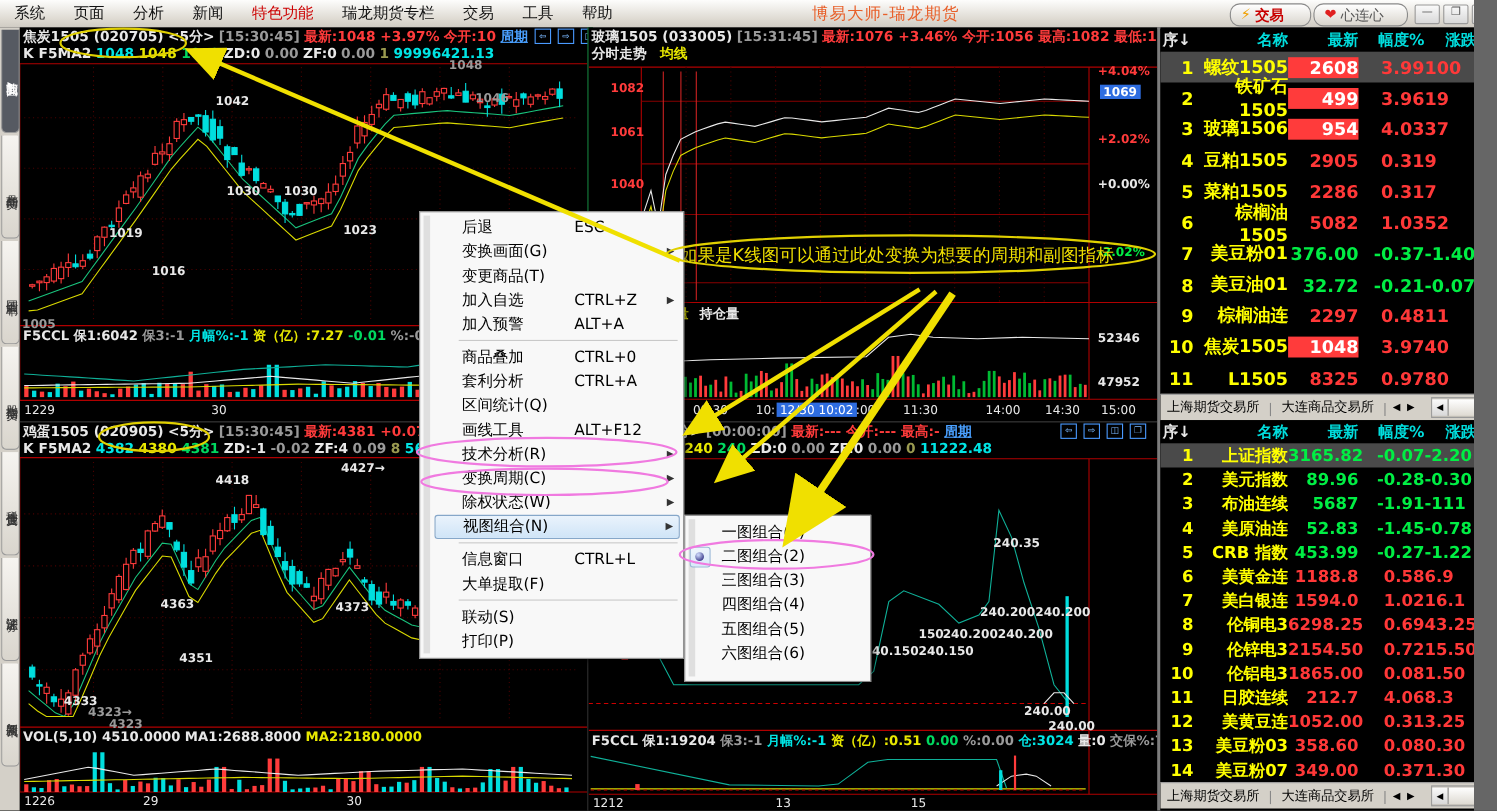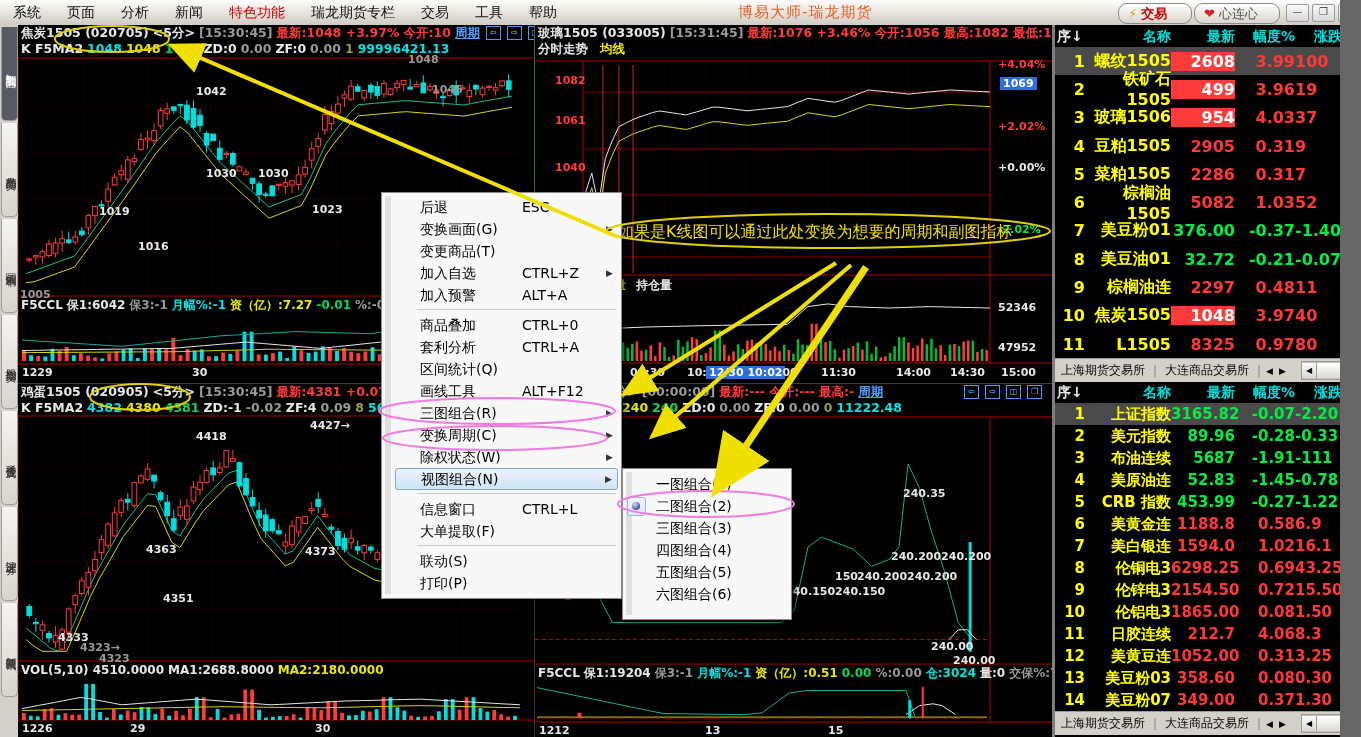--- a/index.html
+++ b/index.html
@@ -43,21 +43,21 @@
   .icons{margin-left:auto;display:flex;padding-right:2px;}
   .cicon{width:13px;height:12px;border:1px solid #4a9aff;color:#7ab8ff;font-size:8px;line-height:11px;
     text-align:center;margin-left:2px;margin-top:1px;}
   .labels span{position:absolute;font-size:11px;font-weight:bold;white-space:nowrap;}
   .lw{color:#e8e8e8;} .lg{color:#9a9a9a;} .lr{color:#ff3b3b;} .lgr{color:#00ee44;}
   .bluebox{background:#2e6de0;color:#fff !important;padding:0 3px;font-weight:bold;}
   .chart-svg{position:absolute;left:0;top:0;}
   .subline{position:absolute;left:3px;height:15px;line-height:15px;font-size:12px;font-weight:bold;
     white-space:nowrap;} .subline span{margin-right:4px;}
   .xaxis{position:absolute;left:0;width:100%;height:16px;}
-  .xaxis span{position:absolute;top:0;font-size:11px;font-weight:bold;color:#e8e8e8;white-space:nowrap;}
+  .xaxis span{position:absolute;top:0;font-size:11px;font-weight:normal;color:#e8e8e8;white-space:nowrap;}
   #tr-legend{position:absolute;left:55px;top:252px;font-size:12px;font-weight:bold;}
   #tr-legend span{margin-right:10px;}
   
   #vdiv{position:absolute;left:1052px;top:25px;width:3px;height:712px;background:#7d7d7d;}
   #rpanel{position:absolute;left:1055px;top:25px;width:306px;height:712px;background:#000;}
   .wl-head{position:absolute;left:0;width:306px;height:22px;display:flex;align-items:center;
     font-size:14px;font-weight:bold;color:#00dddd;background:#000;}
   .wl-head .hc0{color:#e8e8e8;}
   .wl-rows{position:absolute;left:0;}
   .wl-row{display:flex;align-items:center;font-weight:bold;}
@@ -1050,21 +1050,21 @@
           <span class="c-name">上证指数</span>
           <span class="c-last">3165.82</span>
           <span class="c-pct">-0.07</span>
           <span class="c-chg">-2.20</span>
         </div>
         <div class="wl-row dn">
           <span class="c-idx">2</span>
           <span class="c-name">美元指数</span>
           <span class="c-last">89.96</span>
           <span class="c-pct">-0.28</span>
-          <span class="c-chg">-0.33</span>
+          <span class="c-chg">-0.30</span>
         </div>
         <div class="wl-row dn">
           <span class="c-idx">3</span>
           <span class="c-name">布油连续</span>
           <span class="c-last">5687</span>
           <span class="c-pct">-1.91</span>
           <span class="c-chg">-111</span>
         </div>
         <div class="wl-row dn">
           <span class="c-idx">4</span>
@@ -1212,21 +1212,21 @@
         <span class="mi-label">区间统计(Q)</span>
         <span class="mi-shortcut"></span>
         <span class="mi-arrow"></span>
       </div>
       <div class="menu-item">
         <span class="mi-label">画线工具</span>
         <span class="mi-shortcut">ALT+F12</span>
         <span class="mi-arrow"></span>
       </div>
       <div class="menu-item">
-        <span class="mi-label">三图组合(R)</span>
+        <span class="mi-label">技术分析(R)</span>
         <span class="mi-shortcut"></span>
         <span class="mi-arrow">▶</span>
       </div>
       <div class="menu-item">
         <span class="mi-label">变换周期(C)</span>
         <span class="mi-shortcut"></span>
         <span class="mi-arrow">▶</span>
       </div>
       <div class="menu-item">
         <span class="mi-label">除权状态(W)</span>

